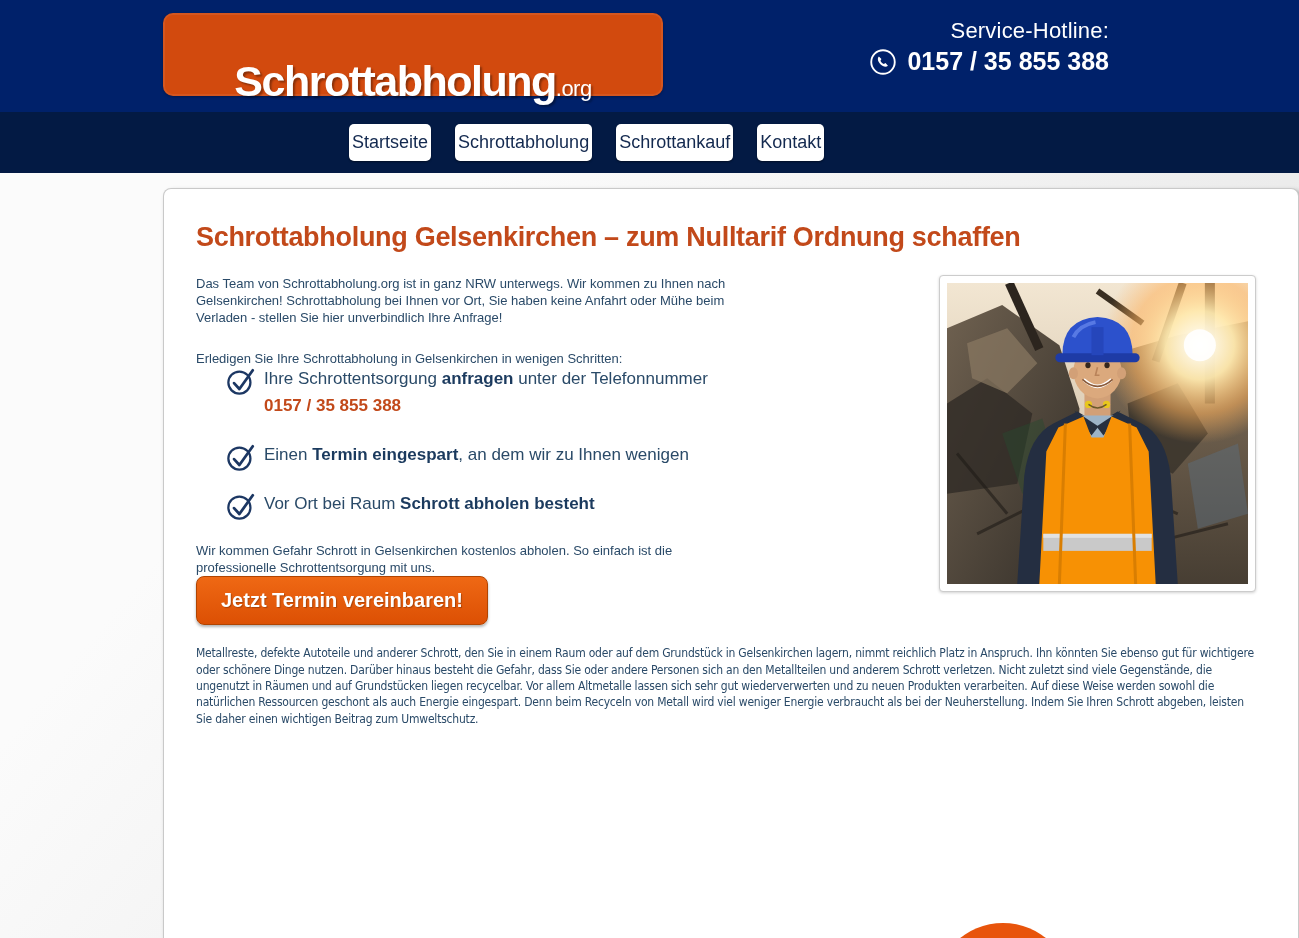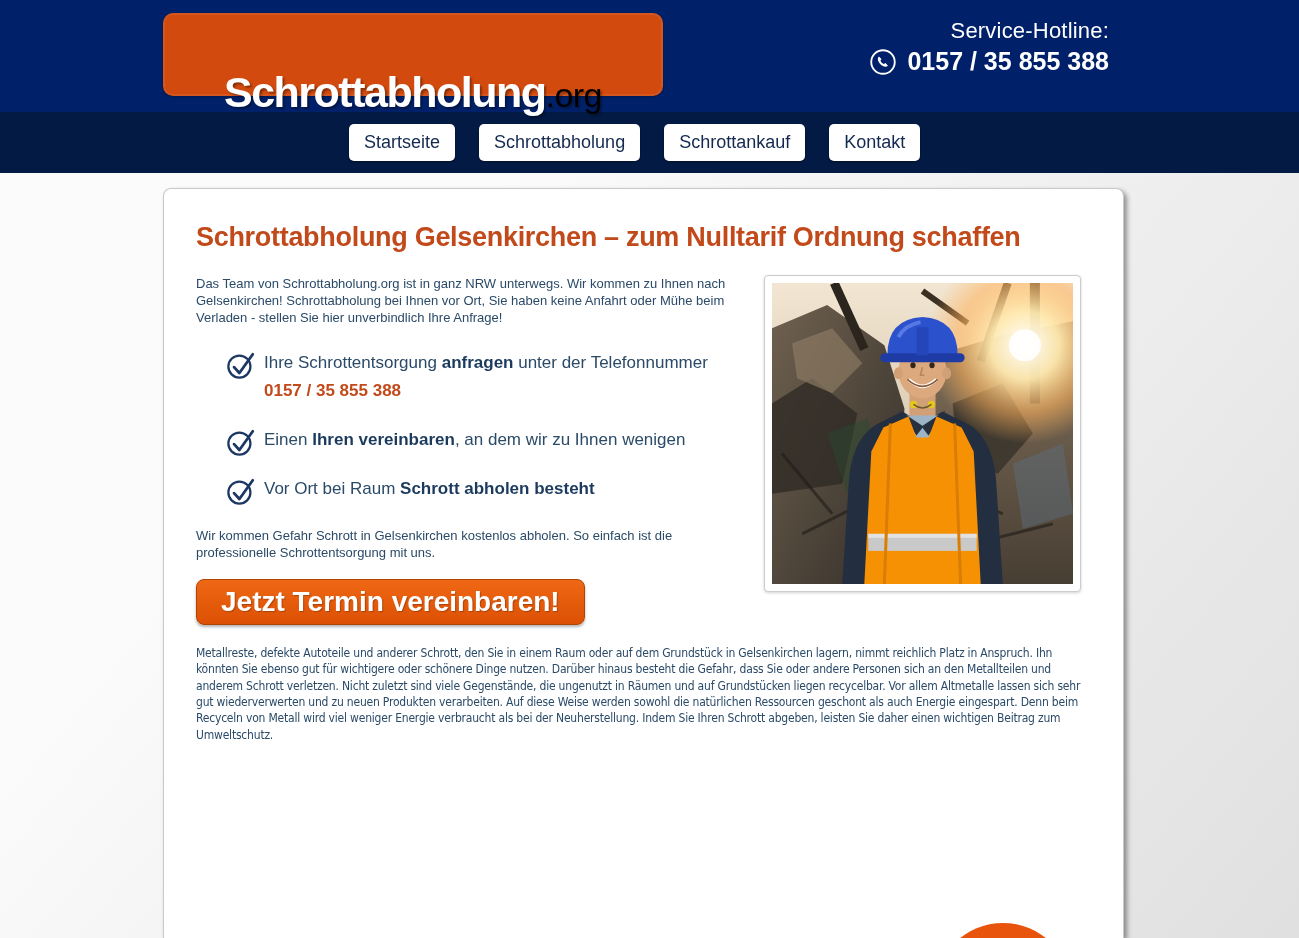--- a/index.html
+++ b/index.html
@@ -19,79 +19,79 @@
     background: #d24a0e; border-radius: 10px;
     display: flex; align-items: baseline; justify-content: center;
     padding-top: 16px; cursor: pointer;
     box-shadow: inset 0 0 0 2px rgba(255,255,255,0.07), 0 1px 3px rgba(0,0,0,0.3);
   }
   .logo-main {
     font-size: 43px; font-weight: 700; color: #ffffff; letter-spacing: -1.5px;
     text-shadow: 2px 2px 2px rgba(0,0,0,0.35);
   }
   .logo-suffix {
-    font-size: 34px; font-weight: 400; color: #000000; letter-spacing: -0.5px;
+    font-size: 22px; font-weight: 400; color: #ffffff; letter-spacing: -0.5px;
     text-shadow: 2px 2px 2px rgba(0,0,0,0.3);
     margin-top: 47px;
   }
   .hotline { position: absolute; right: 190px; top: 18px; text-align: right; color: #fff; }
   .hotline-label { font-size: 22px; font-weight: 400; letter-spacing: 0.2px; }
   .hotline-number {
     margin-top: 3px; font-size: 25px; font-weight: 700;
     display: flex; align-items: center; justify-content: flex-end; gap: 10px;
     cursor: pointer;
   }
 
   
   .navbar {
     height: 61px; background: #031a44;
     display: flex; align-items: center; gap: 24px; padding-left: 349px;
   }
   .nav-btn {
     background: #ffffff; color: #13294f; border: none; cursor: pointer;
     font-family: "Liberation Sans", sans-serif;
-    font-size: 18px; padding: 8px 15px; border-radius: 5px;
+    font-size: 18px; padding: 8px 3px; border-radius: 5px;
     box-shadow: 0 1px 2px rgba(0,0,0,0.45);
   }
 
   
   .card {
-    position: relative; margin: 15px 0 0 163px; width: 961px; height: 750px;
+    position: relative; margin: 15px 0 0 163px; width: 1136px; height: 750px;
     background: #ffffff; border: 1px solid #c9c9c9; border-bottom: none;
     border-radius: 8px 8px 0 0; padding: 0 42px 0 32px; overflow: hidden;
     box-shadow: 3px 3px 5px rgba(0,0,0,0.4);
   }
   h1.page-title {
     margin-top: 33px; font-size: 27px; font-weight: 700; color: #c2491a;
     font-stretch: condensed; letter-spacing: -0.3px;
   }
   .content-row { display: flex; margin-top: 22px; align-items: flex-start; }
   .left-col { width: 548px; }
   .body-text { font-size: 13px; line-height: 1.32; color: #2a4a68; }
   .steps-intro { margin-top: 24px; }
 
-  ul.checklist { list-style: none; margin-top: 26px; }
+  ul.checklist { list-style: none; }
   ul.checklist li {
     position: relative; padding-left: 68px; margin-bottom: 27px;
     font-size: 17px; line-height: 1.3; color: #2a4a68;
   }
   ul.checklist li .check-icon { position: absolute; left: 30px; top: -2px; }
   ul.checklist b, .body-text b { color: #1b3a5e; }
   .phone-line {
     display: block; margin-top: 5px; font-weight: 700; color: #c2491a;
     text-decoration: none; cursor: pointer;
   }
   .summary { margin-top: 6px; }
 
   .cta {
-    display: inline-block; margin-top: 18px; cursor: pointer;
+    display: inline-block; cursor: pointer;
     background: linear-gradient(#ef6814, #dc5004);
     border: 1px solid #b04401; border-radius: 8px;
-    color: #ffffff; font-size: 28px; font-weight: 700;
-    padding: 6px 24px; text-decoration: none;
+    color: #ffffff; font-size: 20px; font-weight: 700;
+    padding: 12px 24px; text-decoration: none;
     box-shadow: 0 2px 3px rgba(0,0,0,0.3);
     text-shadow: 1px 1px 1px rgba(0,0,0,0.25);
   }
 
   .hero {
     margin-left: auto; width: 317px; height: 317px;
     background: #fff; border: 1px solid #cccccc; border-radius: 4px;
     padding: 7px; box-shadow: 0 1px 3px rgba(0,0,0,0.18);
   }
   .hero svg { width: 100%; height: 100%; display: block; }
@@ -136,40 +136,41 @@
   <button class="nav-btn">Schrottankauf</button>
   <button class="nav-btn">Kontakt</button>
 </nav>
 
 <main class="card">
   <h1 class="page-title">Schrottabholung Gelsenkirchen – zum Nulltarif Ordnung schaffen</h1>
 
   <div class="content-row">
     <div class="left-col">
       <p class="body-text">Das Team von Schrottabholung.org ist in ganz NRW unterwegs. Wir kommen zu Ihnen nach Gelsenkirchen! Schrottabholung bei Ihnen vor Ort, Sie haben keine Anfahrt oder Mühe beim Verladen - stellen Sie hier unverbindlich Ihre Anfrage!</p>
+      <p class="body-text steps-intro">Erledigen Sie Ihre Schrottabholung in Gelsenkirchen in wenigen Schritten:</p>
 
       <ul class="checklist">
         <li>
           <span class="check-icon">
             <svg width="30" height="30" viewBox="0 0 28 27">
               <circle cx="12.5" cy="15" r="10.3" fill="none" stroke="#1c3763" stroke-width="2.1"></circle>
               <path d="M7.5 15.5 L12.5 21 L25 3.5" fill="none" stroke="#1c3763" stroke-width="2.6" stroke-linecap="round" stroke-linejoin="round"></path>
             </svg>
           </span>
           <span>Ihre Schrottentsorgung </span><b>anfragen</b><span> unter der Telefonnummer</span>
           <a class="phone-line">0157 / 35 855 388</a>
         </li>
         <li>
           <span class="check-icon">
             <svg width="30" height="30" viewBox="0 0 28 27">
               <circle cx="12.5" cy="15" r="10.3" fill="none" stroke="#1c3763" stroke-width="2.1"></circle>
               <path d="M7.5 15.5 L12.5 21 L25 3.5" fill="none" stroke="#1c3763" stroke-width="2.6" stroke-linecap="round" stroke-linejoin="round"></path>
             </svg>
           </span>
-          <span>Einen </span><b>Ihren vereinbaren</b><span>, an dem wir zu Ihnen wenigen</span>
+          <span>Einen </span><b>Termin eingespart</b><span>, an dem wir zu Ihnen wenigen</span>
         </li>
         <li>
           <span class="check-icon">
             <svg width="30" height="30" viewBox="0 0 28 27">
               <circle cx="12.5" cy="15" r="10.3" fill="none" stroke="#1c3763" stroke-width="2.1"></circle>
               <path d="M7.5 15.5 L12.5 21 L25 3.5" fill="none" stroke="#1c3763" stroke-width="2.6" stroke-linecap="round" stroke-linejoin="round"></path>
             </svg>
           </span>
           <span>Vor Ort bei Raum </span><b>Schrott abholen besteht</b><span></span>
         </li>

